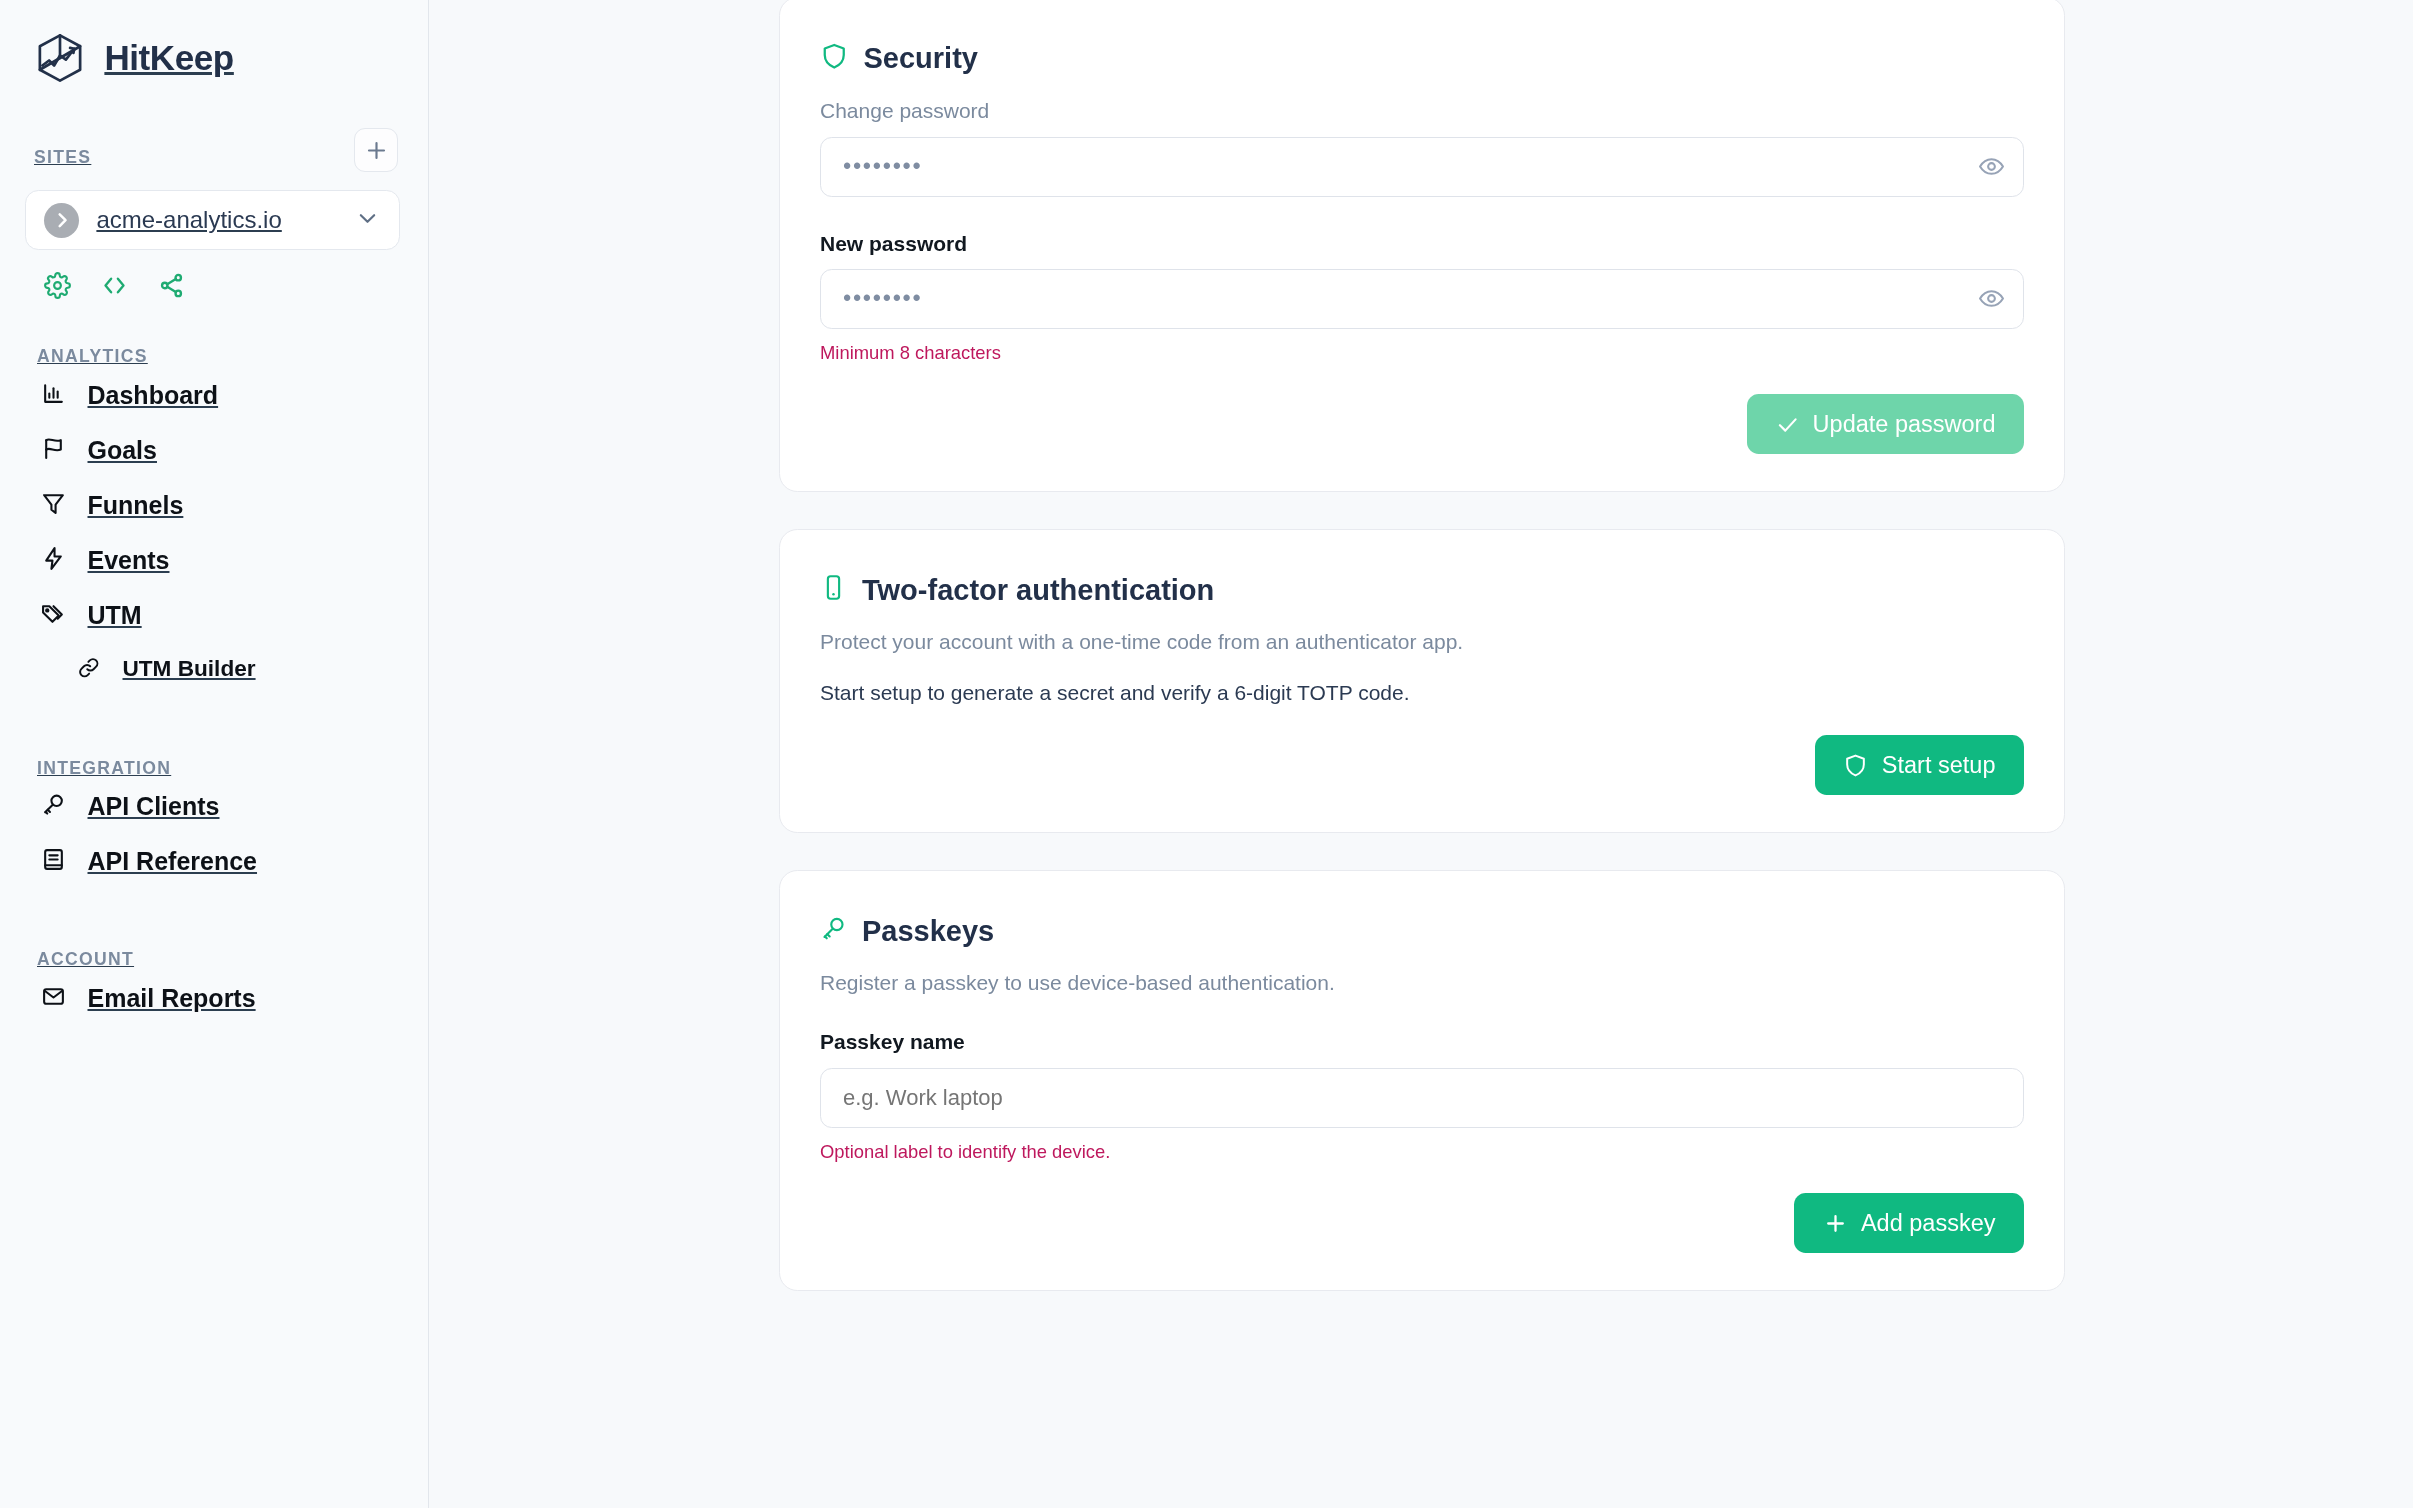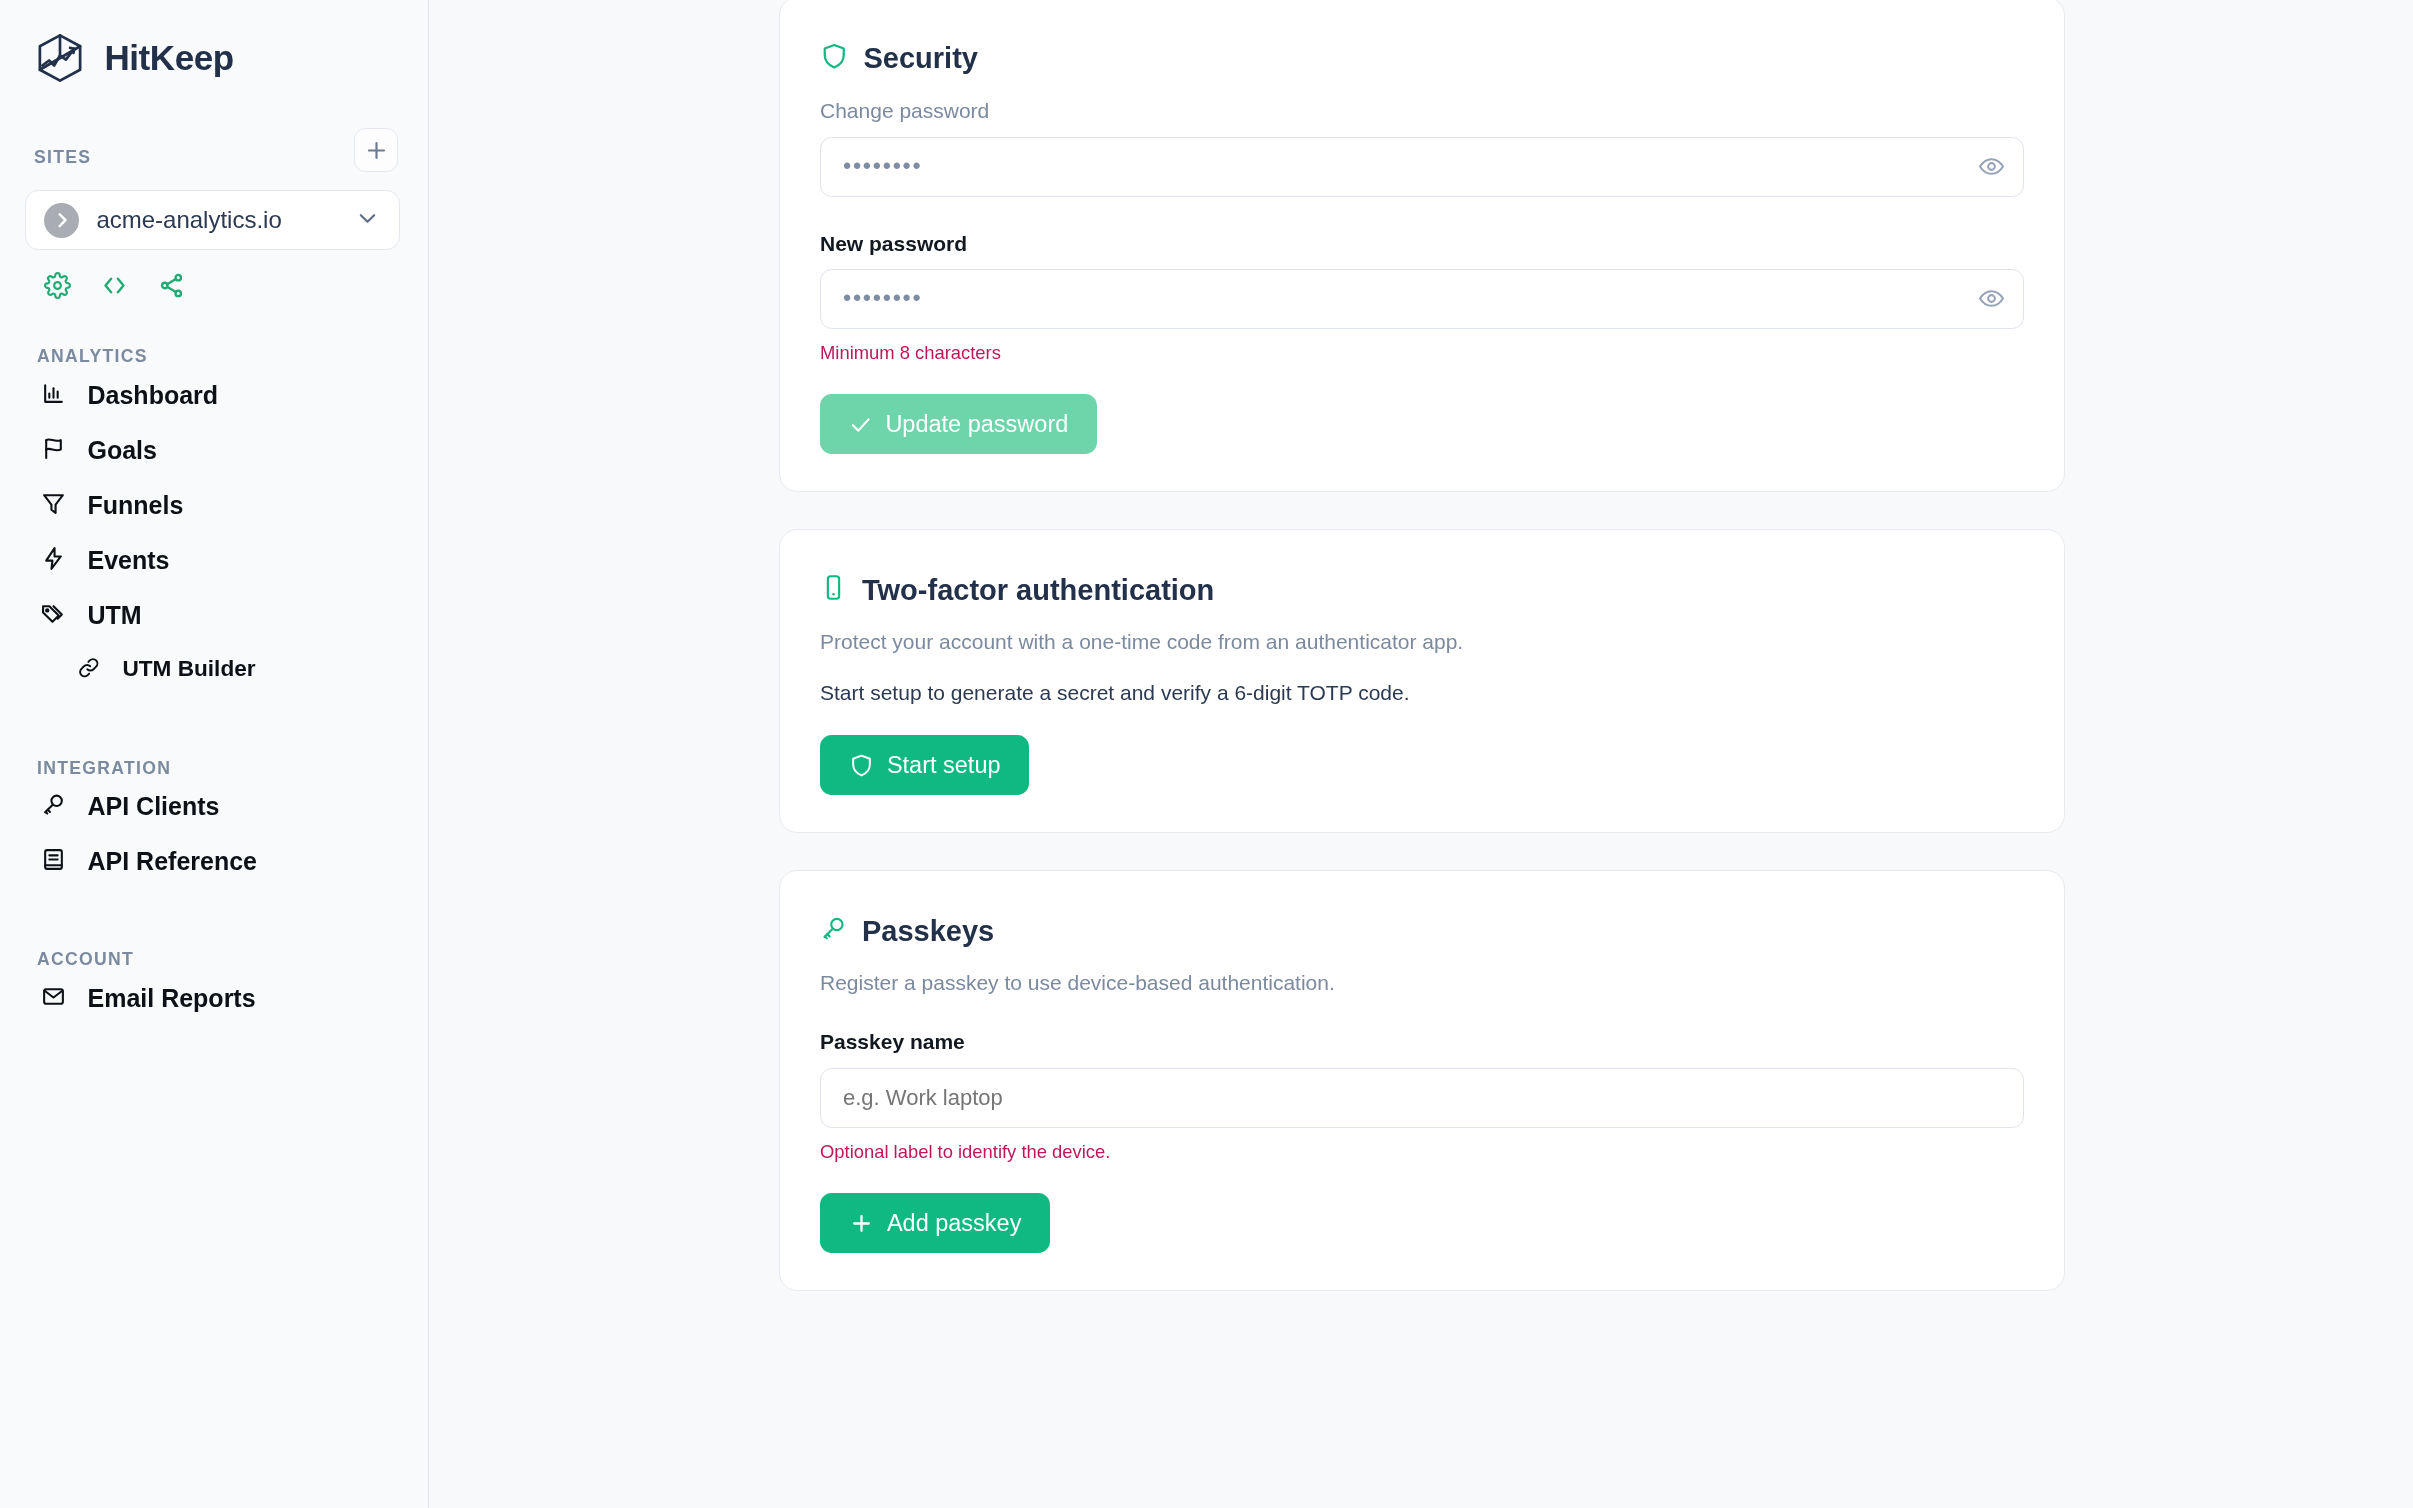--- a/index.html
+++ b/index.html
@@ -4,21 +4,21 @@
 <style>
   * { box-sizing: border-box; margin: 0; padding: 0; }
   html, body {
     width: 2413px;
     height: 1508px;
     overflow: hidden;
     font-family: "Liberation Sans", sans-serif;
     background: #f7f9fb;
     color: #2c3e50;
   }
-  .app { display: flex; width: 2068px; height: 1508px; }
+  .app { display: flex; width: 2068px; height: 1508px; text-decoration: underline; }
 
   
   .sidebar {
     width: 429px;
     min-width: 429px;
     height: 1508px;
     background: #f8fafc;
     border-right: 1.7px solid #e2e6ec;
     padding: 0;
     position: relative;
@@ -190,21 +190,21 @@
     font-family: "Liberation Sans", sans-serif;
   }
   .eye-btn { cursor: pointer; display: flex; align-items: center; }
   .hint {
     margin-top: 13.4px;
     font-size: 18.4px;
     color: #be185d;
   }
   .btn-row {
     display: flex;
-    justify-content: flex-start;
+    justify-content: flex-end;
     margin-top: 30px;
   }
   .btn {
     display: inline-flex;
     align-items: center;
     gap: 13.4px;
     height: 60px;
     padding: 0 28.5px;
     border: none;
     border-radius: 11.7px;

